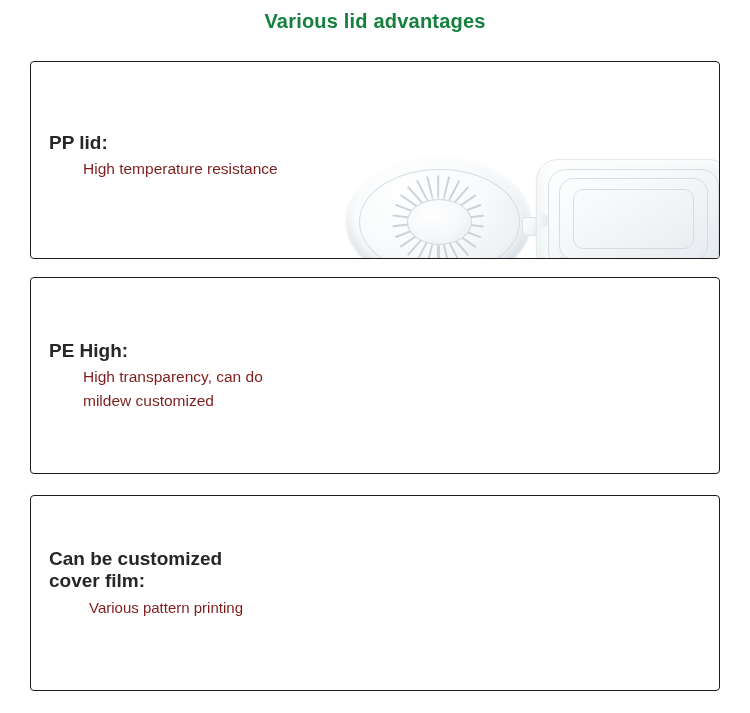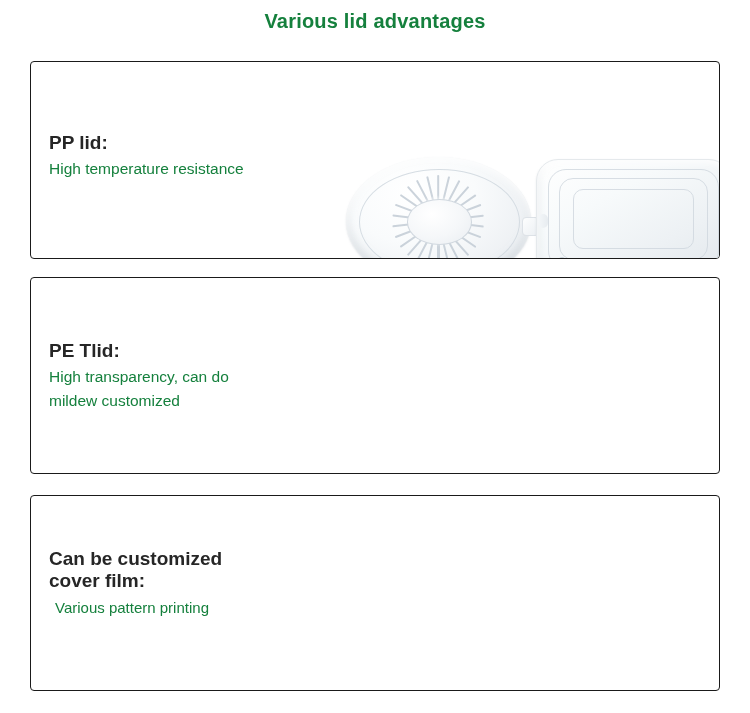--- a/index.html
+++ b/index.html
@@ -48,23 +48,24 @@
     font-size: 19px;
     font-weight: bold;
     color: #262626;
     line-height: 1.18;
     margin-bottom: 3px;
     white-space: pre-line;
   }
   .card-sub {
     font-size: 15.5px;
     font-weight: normal;
-    color: #15803d;
+    color: #7f1d1d;
     line-height: 1.55;
     white-space: pre-line;
+    margin-left: 34px;
   }
   #pp-text   { top: 70px; }
   #pe-text   { top: 62px; }
   #film-text { top: 52px; }
   #film-text .card-sub { padding-left: 6px; font-size: 15px; }
 
   .art { position: absolute; }
 
   
   #pp-round-lid { left: 315px; top: 95px; width: 185px; height: 128px; }
@@ -189,21 +190,21 @@
     <div class="ring r2"></div>
     <div class="ring r3"></div>
     <div class="notch"></div>
     <div class="dot"></div>
   </div>
 </div>
 
 <div class="card" id="card-pe">
 
   <div class="card-text" id="pe-text">
-    <div class="card-heading">PE Tlid:</div>
+    <div class="card-heading">PE High:</div>
     <div class="card-sub">High transparency, can do
 mildew customized</div>
   </div>
 
 </div>
 
 <div class="card" id="card-film">
 
   <div class="card-text" id="film-text">
     <div class="card-heading">Can be customized

